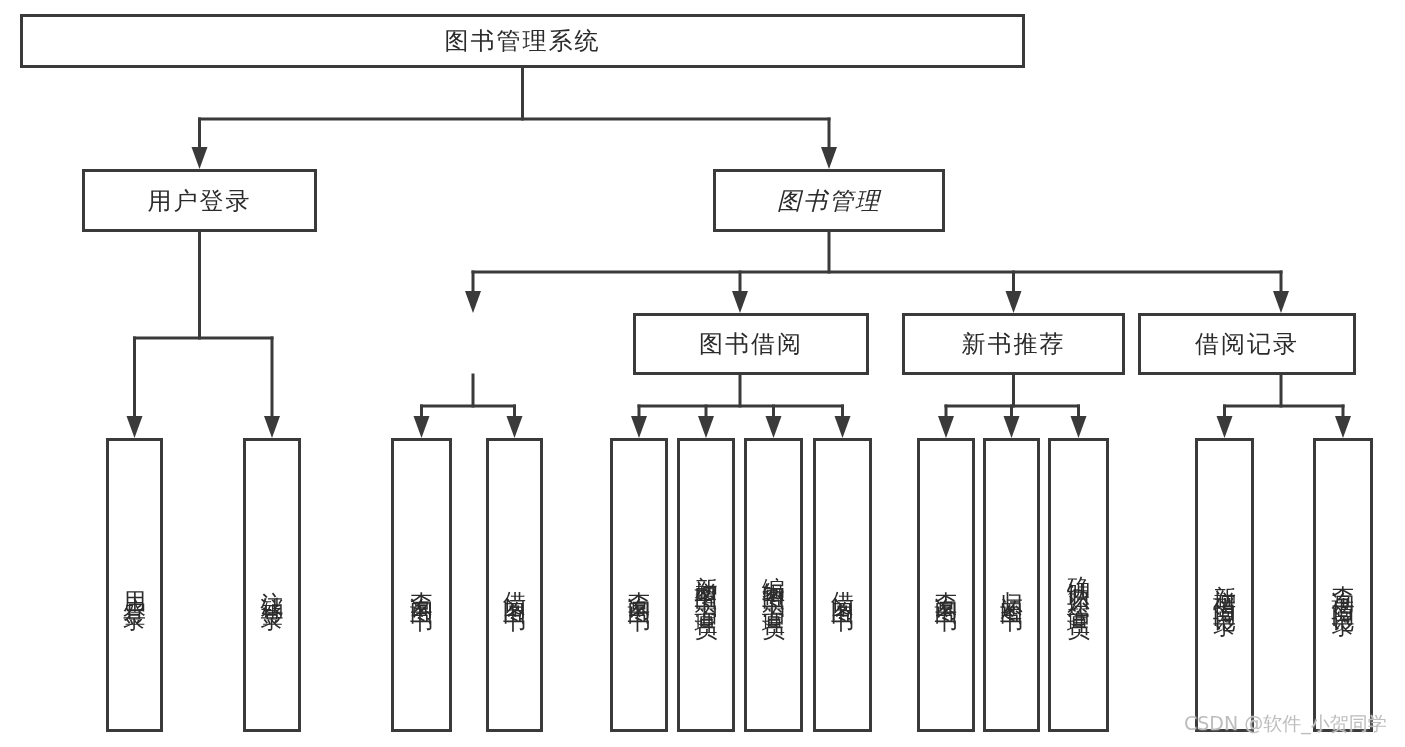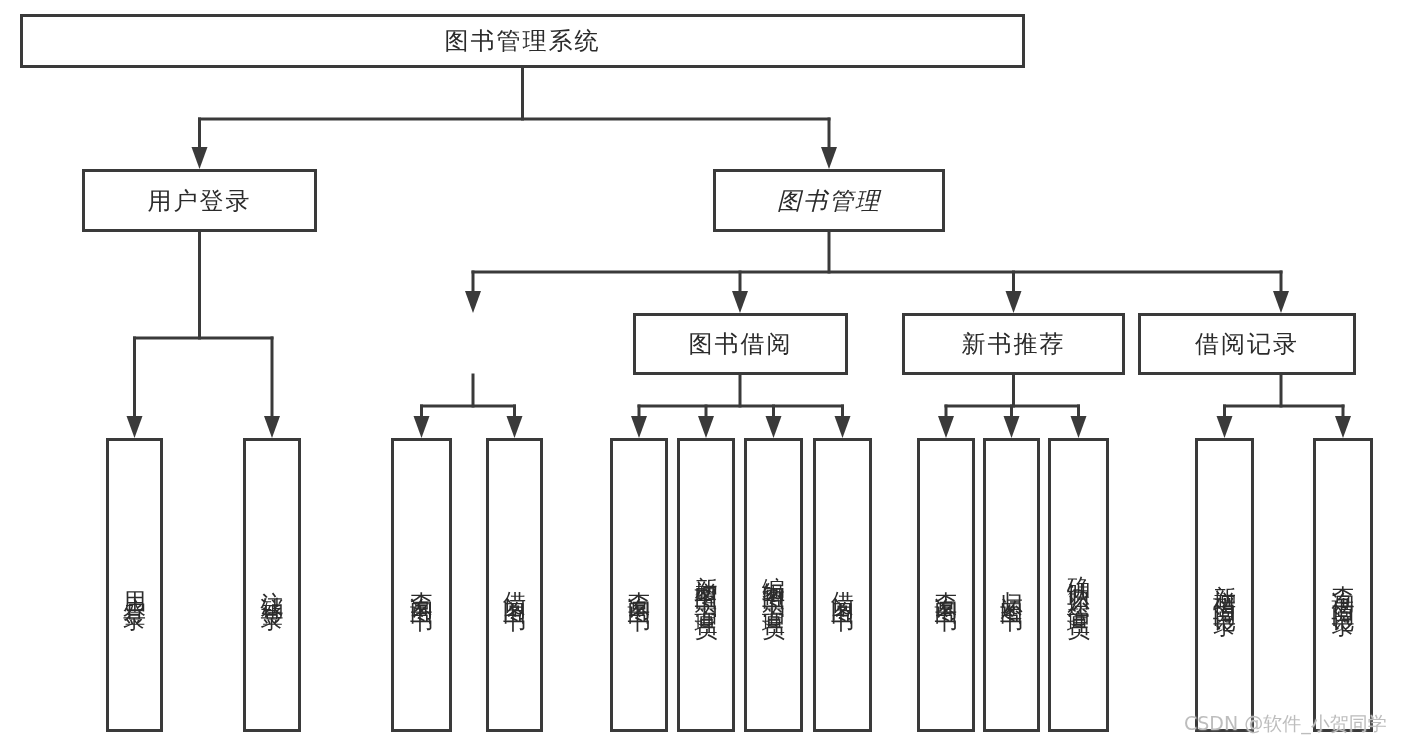--- a/index.html
+++ b/index.html
@@ -104,21 +104,21 @@
       <polygon points="1216.5,416 1232.5,416 1224.5,438" fill="#3a3a3a"></polygon>
       <line x1="1343" y1="406" x2="1343" y2="420" stroke="#3a3a3a" stroke-width="3" stroke-linecap="square"></line>
       <polygon points="1335,416 1351,416 1343,438" fill="#3a3a3a"></polygon>
     </svg>
 
   <div class="box h" style="left:20px;top:14px;width:1005px;height:54px;">图书管理系统</div>
 
   <div class="box h" style="left:82px;top:169px;width:235px;height:63px;">用户登录</div>
   <div class="box h" style="left:713px;top:169px;width:232px;height:63px;font-style:italic;">图书管理</div>
 
-  <div class="box h" style="left:633px;top:313px;width:215px;height:62px;">图书借阅</div>
+  <div class="box h" style="left:633px;top:313px;width:236px;height:62px;">图书借阅</div>
   <div class="box h" style="left:902px;top:313px;width:223px;height:62px;">新书推荐</div>
   <div class="box h" style="left:1138px;top:313px;width:218px;height:62px;">借阅记录</div>
 
   <div class="box v" style="left:106px;top:438px;width:57px;height:294px;">用户登录</div>
   <div class="box v" style="left:243px;top:438px;width:58px;height:294px;">注销登录</div>
 
   <div class="box v" style="left:391px;top:438px;width:61px;height:294px;">查询图书</div>
   <div class="box v" style="left:486px;top:438px;width:57px;height:294px;">借阅图书</div>
 
   <div class="box v" style="left:610px;top:438px;width:58px;height:294px;">查询图书</div>

